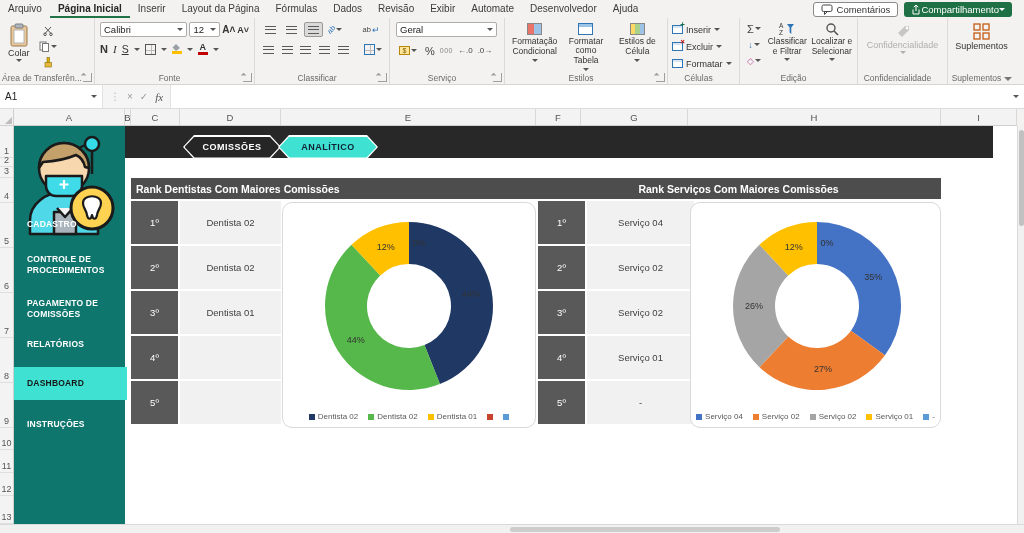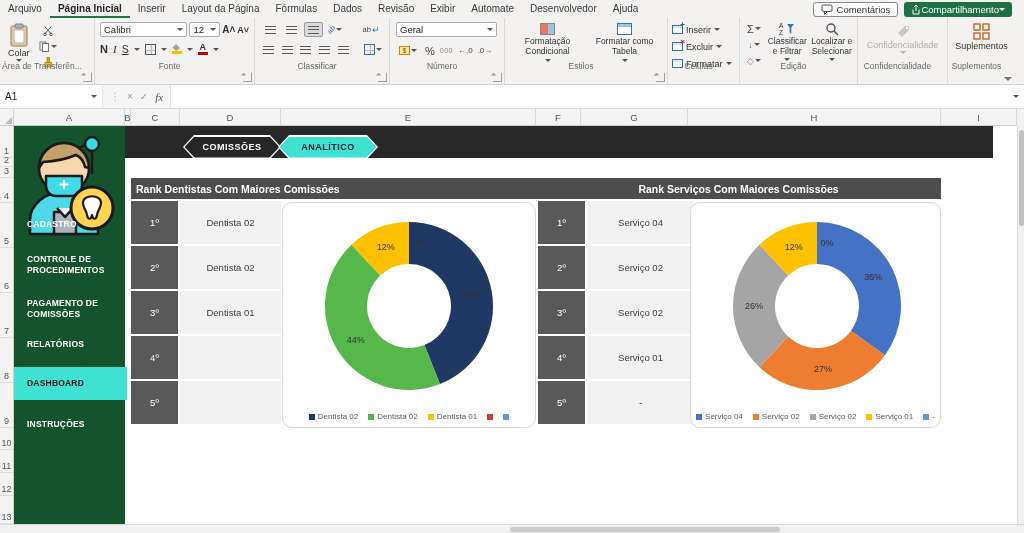--- a/index.html
+++ b/index.html
@@ -13,21 +13,21 @@
 .menu-tab.active{font-weight:bold;color:#262626;box-shadow:inset 0 -2px 0 #217346;}
 .menu-right{margin-left:auto;display:flex;align-items:center;gap:6px;padding-right:12px;}
 .comments-btn{display:flex;align-items:center;gap:4px;border:1px solid #8a8a8a;background:#fff;border-radius:3px;height:15px;padding:0 7px;font-size:9.5px;color:#333;}
 .share-btn{display:flex;align-items:center;background:#1f7145;color:#fff;border-radius:3px;height:15px;padding:0 7px;font-size:9.5px;border:none;}
 .caret{width:0;height:0;border-left:3px solid transparent;border-right:3px solid transparent;border-top:3.5px solid #555;display:inline-block;flex:none;}
 .share-btn .caret{border-top-color:#fff;}
 
 
 .ribbon{position:absolute;top:18px;left:0;right:0;height:67px;background:#f3f2f1;border-bottom:1px solid #d6d4d2;display:flex;}
 .rgroup{position:relative;height:100%;border-right:1px solid #dcdad8;flex:none;}
-.rgroup-label{position:absolute;bottom:13px;left:0;right:10px;text-align:center;font-size:8.5px;color:#6a6a6a;white-space:nowrap;overflow:hidden;}
+.rgroup-label{position:absolute;bottom:1px;left:0;right:10px;text-align:center;font-size:8.5px;color:#6a6a6a;white-space:nowrap;overflow:hidden;}
 .launcher{position:absolute;right:2px;bottom:2px;width:9px;height:9px;border-left:1px solid #8a8a8a;border-top:1px solid #8a8a8a;transform:rotate(180deg);opacity:.8;}
 .launcher::after{content:"";position:absolute;left:2px;top:2px;border-left:4px solid transparent;border-top:4px solid transparent;border-right:4px solid #8a8a8a;transform:rotate(45deg);}
 .rcontent{display:flex;height:53px;padding:3px 4px 0;gap:4px;}
 .bigbtn{display:flex;flex-direction:column;align-items:center;justify-content:flex-start;gap:1px;padding:2px 4px;border-radius:2px;font-size:9px;color:#333;}
 .mini-col{display:flex;flex-direction:column;gap:1px;}
 .mini-btn{width:20px;height:15px;display:flex;align-items:center;justify-content:center;background:none;border:none;font-size:9px;color:#444;gap:1px;}
 .combo{background:#fff;border:1px solid #acacac;border-radius:2px;height:15px;display:flex;align-items:center;justify-content:space-between;padding:0 3px;font-size:9.5px;color:#222;}
 .row{display:flex;align-items:center;gap:2px;}
 .ic-lines{width:11px;height:8px;background:repeating-linear-gradient(#5a5a5a 0 1px,transparent 1px 3.5px);display:inline-block;}
 .mini-btn.sel{background:#dadada;border:1px solid #9a9a9a;border-radius:2px;}
@@ -57,21 +57,21 @@
 .corner{position:absolute;top:109px;left:0;width:14px;height:17px;background:#f3f3f3;border-right:1px solid #cfcfcf;border-bottom:1px solid #cfcfcf;}
 .corner::after{content:"";position:absolute;right:1px;bottom:1px;border-left:7px solid transparent;border-bottom:7px solid #bdbdbd;}
 .col-headers{position:absolute;top:109px;left:14px;width:1003px;height:17px;background:#f3f3f3;border-bottom:1px solid #cfcfcf;}
 .col-h{position:absolute;top:0;height:16px;display:flex;align-items:center;justify-content:center;font-size:9.5px;color:#555;border-right:1px solid #d8d8d8;}
 .row-headers{position:absolute;top:126px;left:0;width:14px;height:398px;background:#f3f3f3;border-right:1px solid #cfcfcf;}
 .row-h{position:absolute;left:0;width:13px;display:flex;align-items:flex-end;justify-content:center;font-size:9px;color:#555;border-bottom:1px solid #dedede;padding-bottom:1px;}
 
 
 .grid{position:absolute;top:126px;left:14px;width:1003px;height:398px;background:#fff;overflow:hidden;}
 .top-band{position:absolute;left:0;top:0;width:979px;height:32px;background:#282828;}
-.sidebar{position:absolute;left:0;top:0;width:111px;height:398px;background:#14532d;}
+.sidebar{position:absolute;left:0;top:0;width:111px;height:398px;background:#0f766e;}
 .avatar{position:absolute;left:2px;top:2px;}
 .side-item{position:absolute;left:0;width:111px;display:flex;align-items:center;padding-left:13px;font-size:8.5px;font-weight:bold;color:#fff;letter-spacing:.2px;line-height:1.3;cursor:pointer;}
 .side-item.active{background:#3fe2d2;color:#161616;width:113px;}
 .navtab{position:absolute;top:9px;height:24px;}
 .navtab .shape{position:absolute;inset:0;clip-path:polygon(11px 0,calc(100% - 11px) 0,100% 50%,calc(100% - 11px) 100%,11px 100%,0 50%);background:#fff;}
 .navtab .inner{position:absolute;inset:1.5px;clip-path:polygon(10px 0,calc(100% - 10px) 0,100% 50%,calc(100% - 10px) 100%,10px 100%,0 50%);display:flex;align-items:center;justify-content:center;font-size:9px;font-weight:bold;letter-spacing:.5px;}
 .navtab.dark .inner{background:#262626;color:#fff;}
 .navtab.cyan .inner{background:#3fe2d2;color:#123;}
 .tbl-header{position:absolute;top:52px;height:21px;background:#4d4d4d;color:#fff;font-weight:bold;font-size:10.5px;display:flex;align-items:center;}
 .tbl-header.left{padding-left:5px;}
@@ -267,34 +267,39 @@
           <span class="mini-btn" style="width:24px">
               <span style="width:11px;height:9px;border:1px solid #b8860b;background:#ffe699;font-size:7px;display:flex;align-items:center;justify-content:center;color:#7a5c00;">$</span>
               <span class="caret"></span>
             </span>
           <span style="font-size:11px;color:#444;">%</span>
           <span style="font-size:7px;color:#888;letter-spacing:.5px;">000</span>
           <span style="font-size:8px;color:#444;">←.0</span>
           <span style="font-size:8px;color:#444;">.0→</span>
         </div>
       </div>
-      <div class="rgroup-label">Número</div>
+      <div class="rgroup-label">Serviço</div>
       <span class="launcher"></span>
     </div>
 
     <div class="rgroup" style="width:163px">
       <div class="rcontent" style="gap:0;">
         <div class="style-btn">
           <span style="width:15px;height:12px;border:1px solid #888;background:linear-gradient(90deg,#e8746a 50%,#9dc3e6 50%);"></span>
           <span>Formatação Condicional</span>
           <span class="caret"></span>
         </div>
         <div class="style-btn">
           <span style="width:15px;height:12px;border:1px solid #2e75b6;background:linear-gradient(#9dc3e6 3px,#fff 3px),linear-gradient(90deg,#2e75b6 1px,transparent 1px) 0 0/5px 12px;"></span>
           <span>Formatar como Tabela</span>
+          <span class="caret"></span>
+        </div>
+        <div class="style-btn">
+          <span style="width:15px;height:12px;border:1px solid #888;background:linear-gradient(90deg,#ffd966 33%,#a9d18e 33% 66%,#9dc3e6 66%);"></span>
+          <span>Estilos de Célula</span>
           <span class="caret"></span>
         </div>
       </div>
       <div class="rgroup-label">Estilos</div>
       <span class="launcher"></span>
     </div>
 
     <div class="rgroup" style="width:72px">
       <div style="padding:4px 4px 0;display:flex;flex-direction:column;gap:2px;">
         <div class="cellrow">

